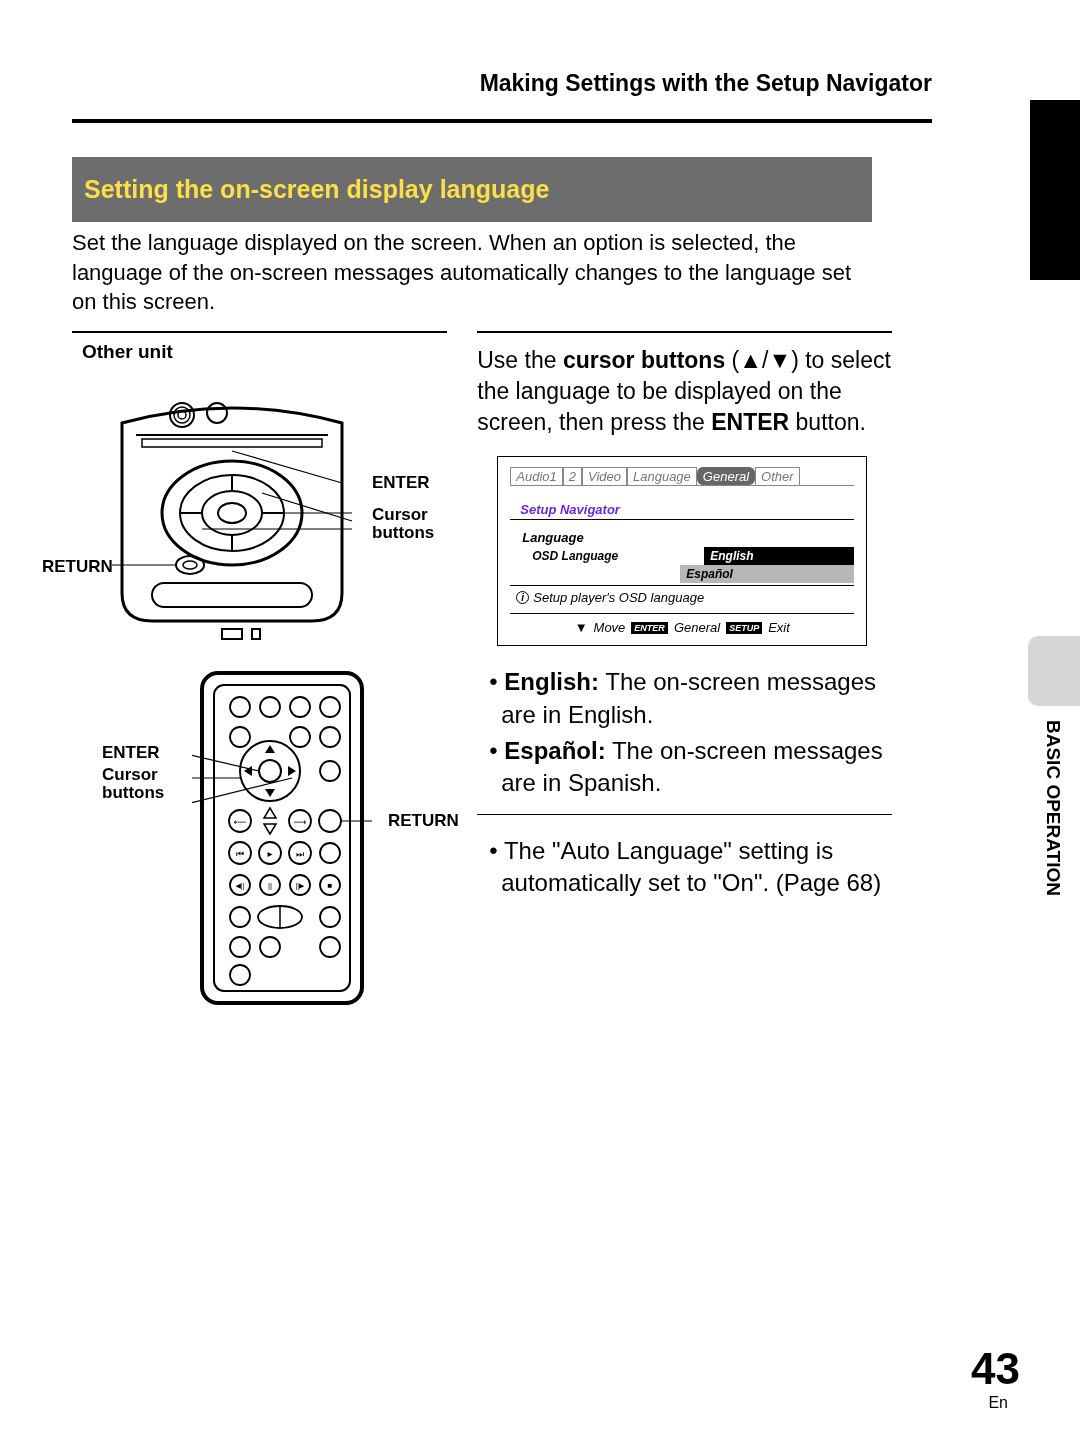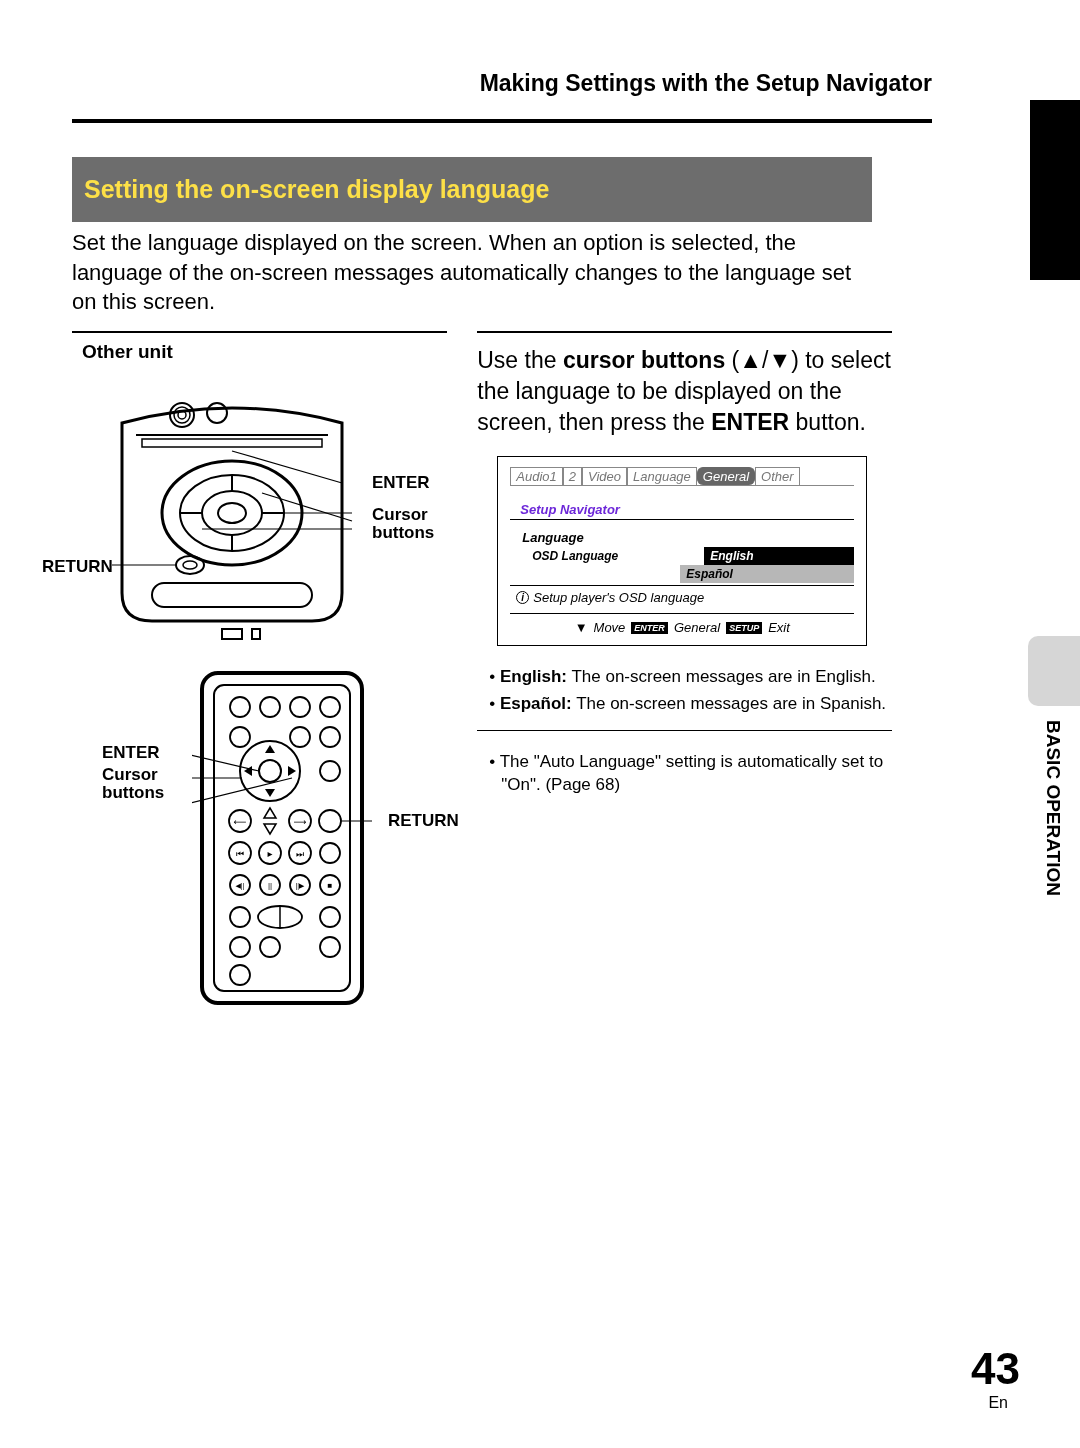--- a/index.html
+++ b/index.html
@@ -164,21 +164,21 @@
     display:flex;
     gap:6px;
     align-items:center;
     justify-content:center;
   }
   .osd-btn {
     background:#000; color:#fff; font-size:9px; font-weight:bold; padding:1px 3px;
   }
   .bullets {
     margin-top: 20px;
-    font-size: 17px;
+    font-size: 24px;
     line-height: 1.35;
     margin-left: 12px;
   }
   .bullets li { list-style: none; text-indent: -12px; padding-left: 12px; margin-bottom: 4px;}
   .sep {
     border: none;
     border-top: 1.5px solid #000;
     margin: 14px 0;
   }
   .side-tab-eng {

